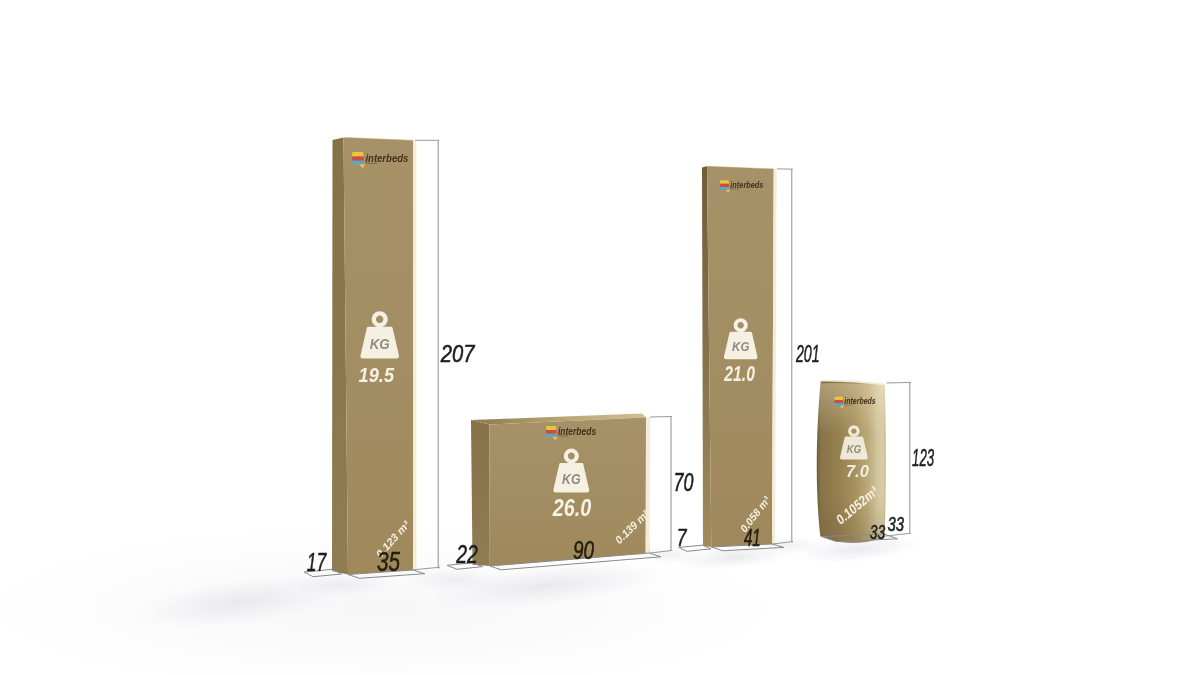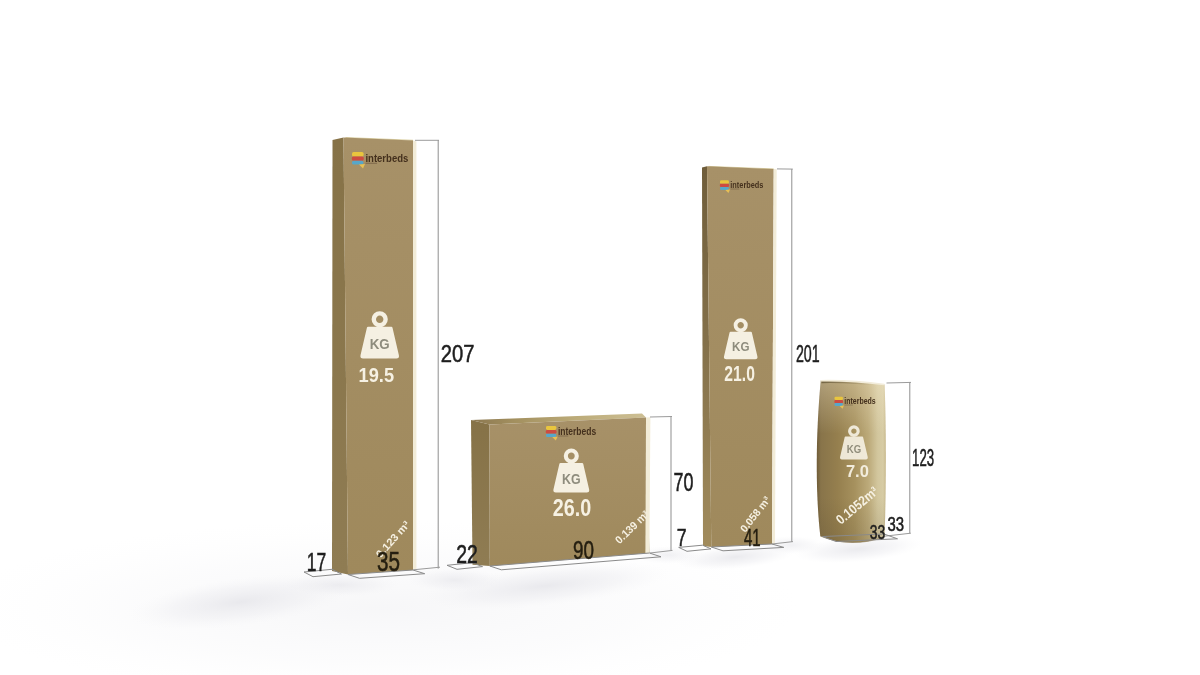--- a/index.html
+++ b/index.html
@@ -1,16 +1,16 @@
 <!DOCTYPE html>
 <html><head>
 <meta charset="utf-8">
 <style>
   html,body{margin:0;padding:0;background:#ffffff;}
-  .wrap{width:1200px;height:675px;position:relative;overflow:hidden;background:#ffffff;}
+  .wrap{width:1200px;height:675px;position:relative;overflow:hidden;background:#ffffff;font-style:italic;}
   svg{filter:blur(0.4px);}
   text{font-family:"Liberation Sans", sans-serif;}
   .num{fill:#1e1e1e;font-weight:400;stroke:#1e1e1e;stroke-width:0.55;}
   .cream{fill:#f6f1e3;}
 </style>
 </head>
 <body>
 <div class="wrap">
 <svg width="1200" height="675" viewBox="0 0 1200 675" xmlns="http://www.w3.org/2000/svg">
 <defs>

